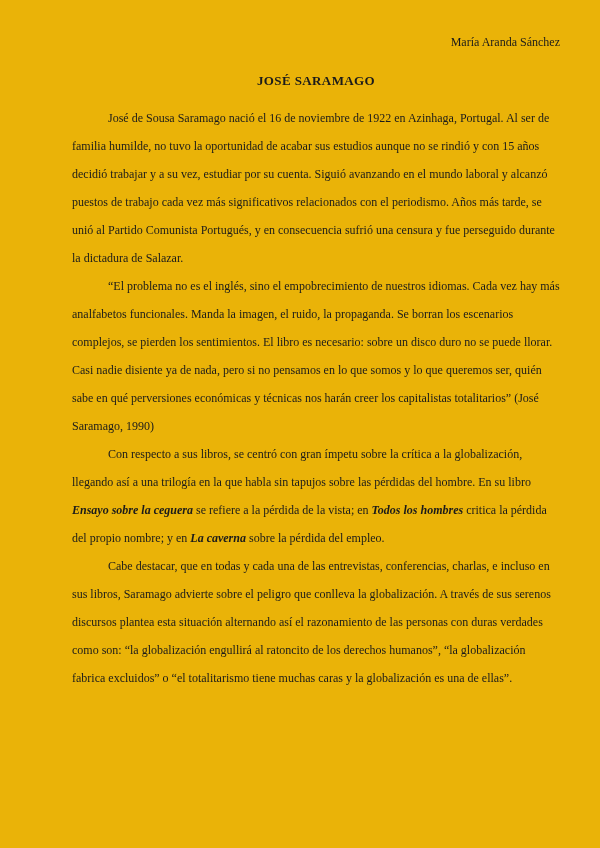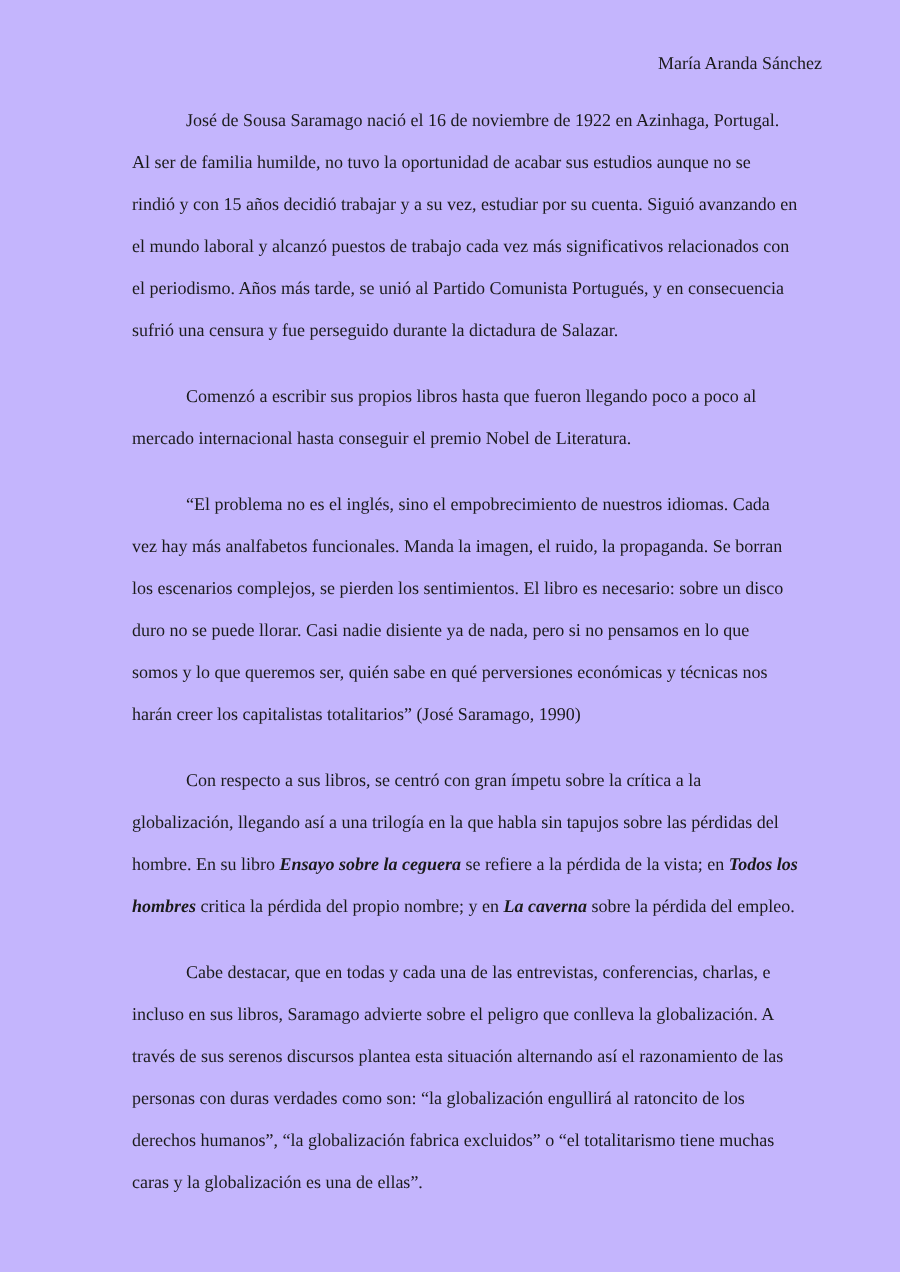--- a/index.html
+++ b/index.html
@@ -5,23 +5,23 @@
   html, body {
     margin: 0;
     padding: 0;
     background: #ffffff;
   }
   .page {
     position: relative;
     width: 600px;
     height: 848px;
     margin: 0 auto;
-    background: #c4b5fd;
+    background: #eab308;
     box-sizing: border-box;
-    padding: 34px 52px 40px 72px;
+    padding: 34px 40px 40px 72px;
     font-family: "Liberation Serif", "DejaVu Serif", serif;
     color: #1b1b1b;
     overflow: hidden;
   }
   .header {
     text-align: right;
     font-size: 12px;
     line-height: 16px;
     white-space: nowrap;
   }
@@ -33,36 +33,36 @@
     letter-spacing: 0.4px;
     line-height: 18px;
   }
   .body {
     margin-top: 14px;
     font-size: 12px;
     line-height: 28px;
     text-align: left;
   }
   .body p {
-    margin: 16px;
+    margin: 0;
     padding: 0;
     text-indent: 36px;
   }
   .body .italic {
     font-style: italic;
     font-weight: bold;
   }
 </style>
 </head>
 <body>
 
 <div class="page">
   <div class="header">María Aranda Sánchez</div>
 
+  <h1 class="title">JOSÉ SARAMAGO</h1>
 
   <div class="body">
       <p><span>José de Sousa Saramago nació el 16 de noviembre de 1922 en Azinhaga, Portugal. Al ser de familia humilde, no tuvo la oportunidad de acabar sus estudios aunque no se rindió y con 15 años decidió trabajar y a su vez, estudiar por su cuenta. Siguió avanzando en el mundo laboral y alcanzó puestos de trabajo cada vez más significativos relacionados con el periodismo. Años más tarde, se unió al Partido Comunista Portugués, y en consecuencia sufrió una censura y fue perseguido durante la dictadura de Salazar.</span></p>
-      <p><span>Comenzó a escribir sus propios libros hasta que fueron llegando poco a poco al mercado internacional hasta conseguir el premio Nobel de Literatura.</span></p>
       <p><span>“El problema no es el inglés, sino el empobrecimiento de nuestros idiomas. Cada vez hay más analfabetos funcionales. Manda la imagen, el ruido, la propaganda. Se borran los escenarios complejos, se pierden los sentimientos. El libro es necesario: sobre un disco duro no se puede llorar. Casi nadie disiente ya de nada, pero si no pensamos en lo que somos y lo que queremos ser, quién sabe en qué perversiones económicas y técnicas nos harán creer los capitalistas totalitarios” (José Saramago, 1990)</span></p>
       <p><span>Con respecto a sus libros, se centró con gran ímpetu sobre la crítica a la globalización, llegando así a una trilogía en la que habla sin tapujos sobre las pérdidas del hombre. En su libro </span><span class="italic">Ensayo sobre la ceguera</span><span> se refiere a la pérdida de la vista; en </span><span class="italic">Todos los hombres</span><span> critica la pérdida del propio nombre; y en </span><span class="italic">La caverna</span><span> sobre la pérdida del empleo.</span></p>
       <p><span>Cabe destacar, que en todas y cada una de las entrevistas, conferencias, charlas, e incluso en sus libros, Saramago advierte sobre el peligro que conlleva la globalización. A través de sus serenos discursos plantea esta situación alternando así el razonamiento de las personas con duras verdades como son: “la globalización engullirá al ratoncito de los derechos humanos”, “la globalización fabrica excluidos” o “el totalitarismo tiene muchas caras y la globalización es una de ellas”.</span></p>
     </div>
 </div>
 
 </body></html>

